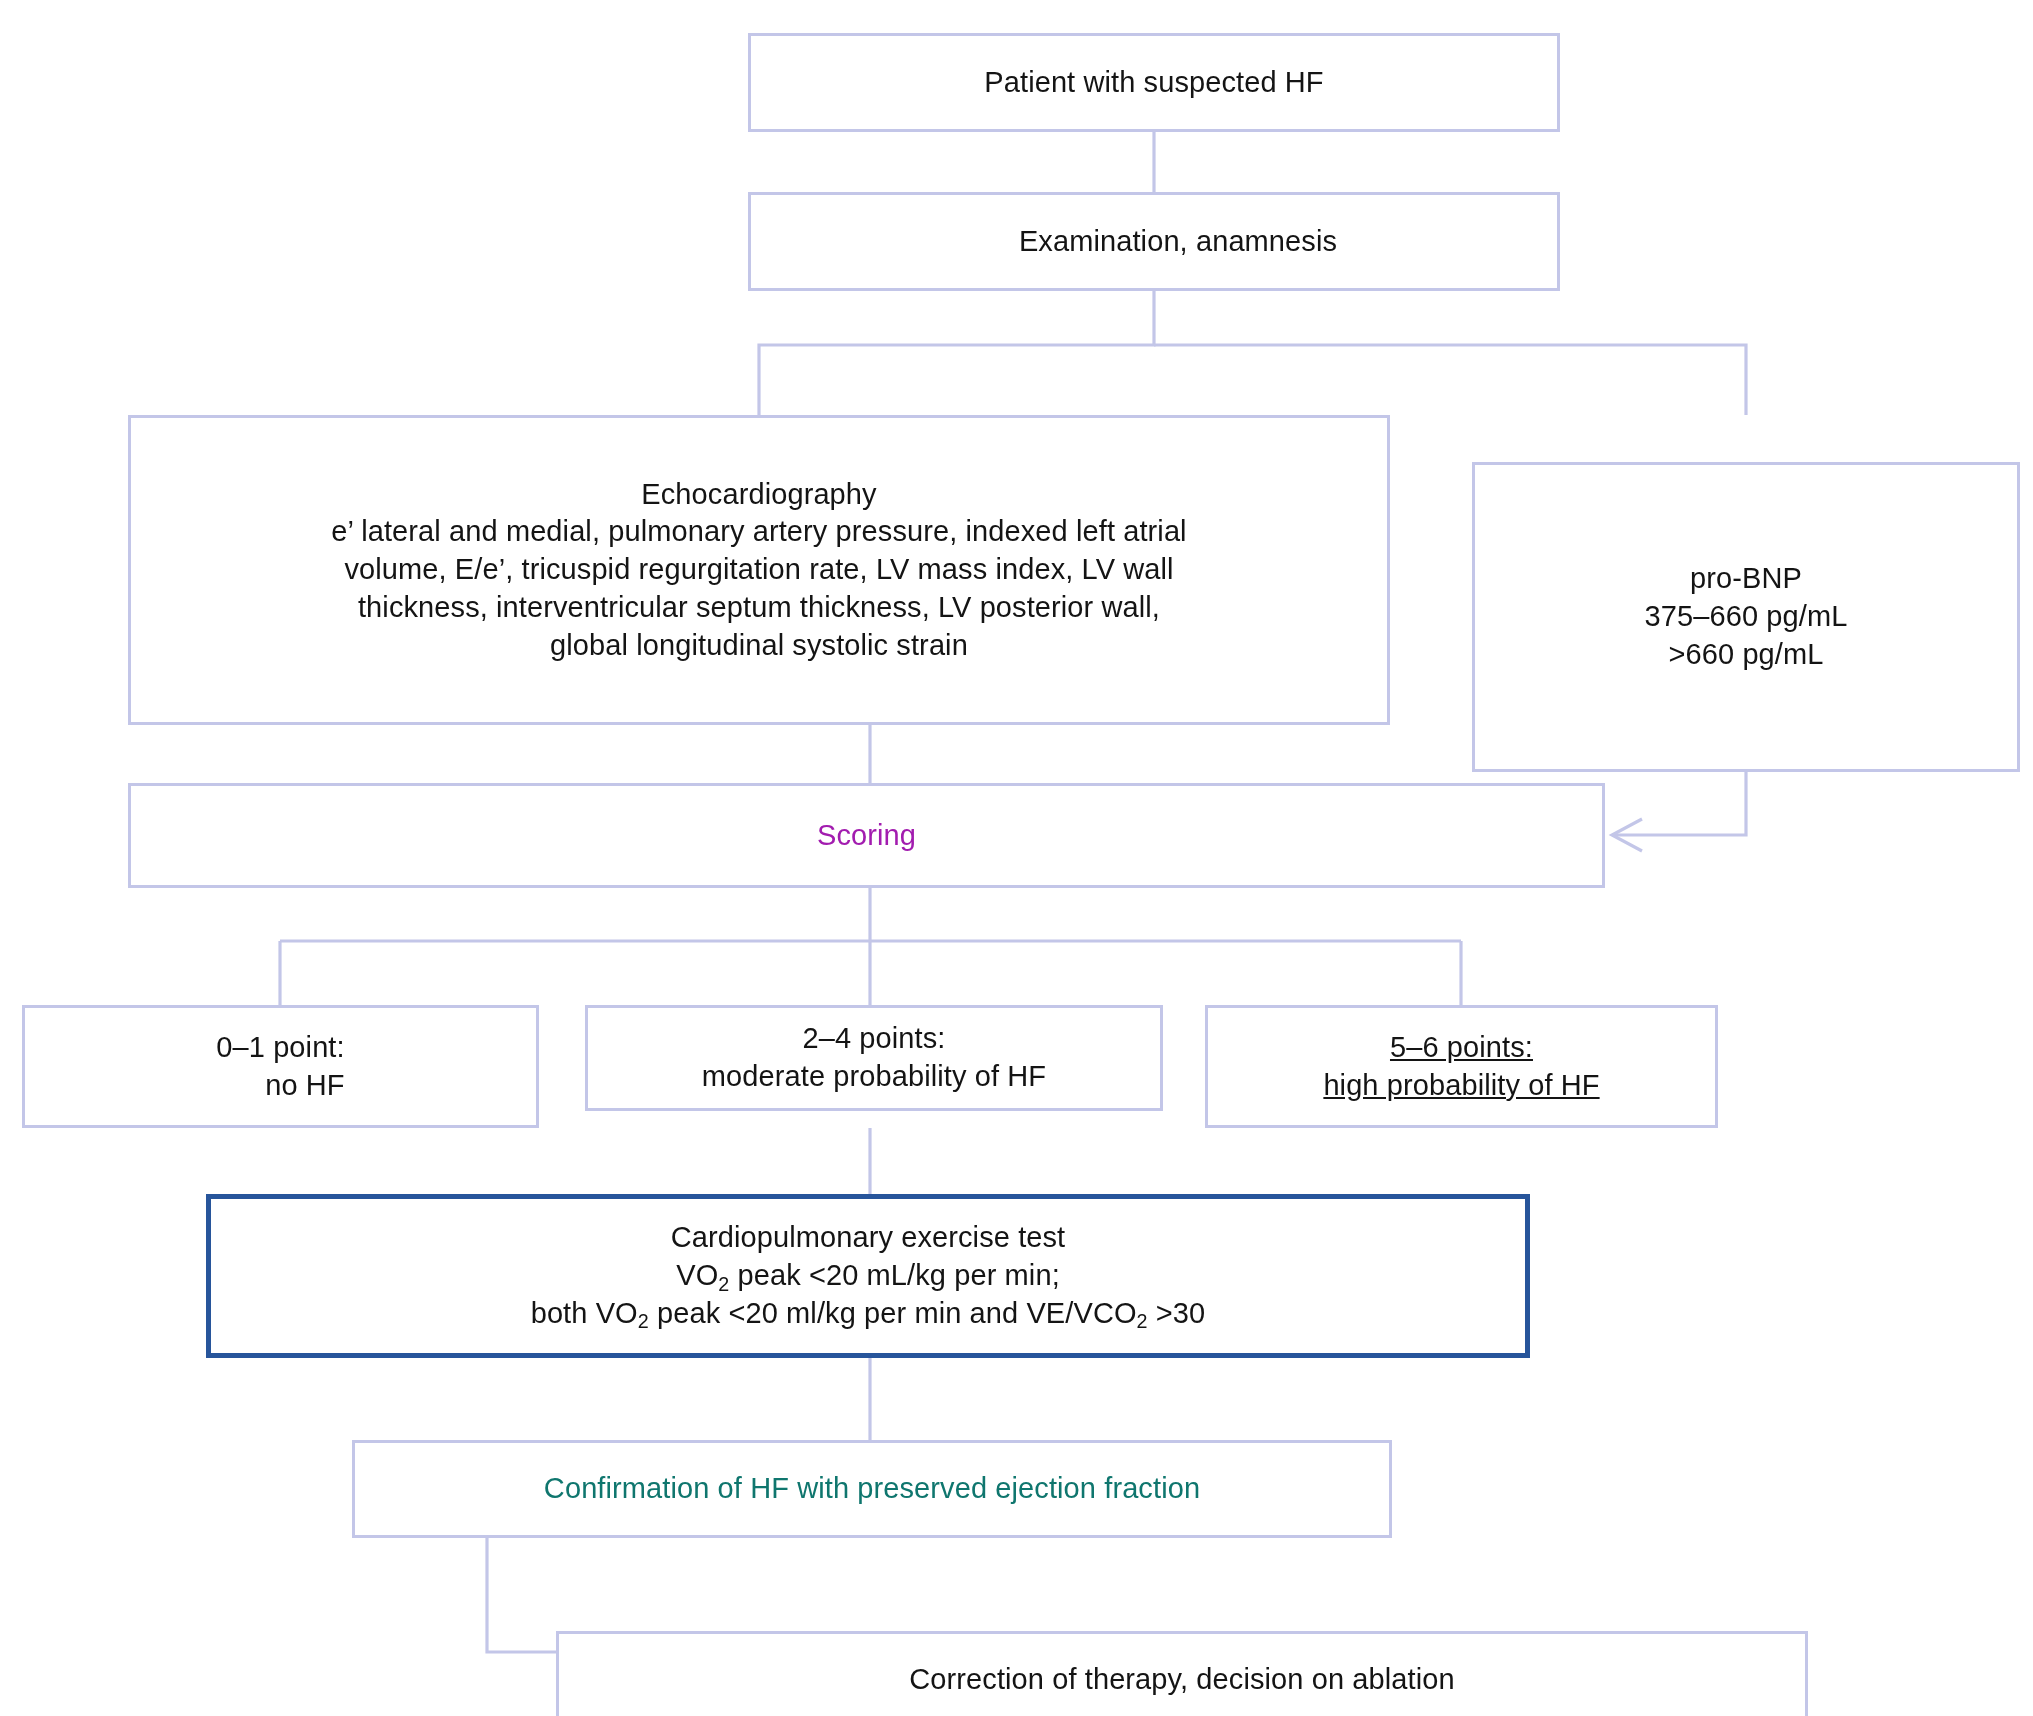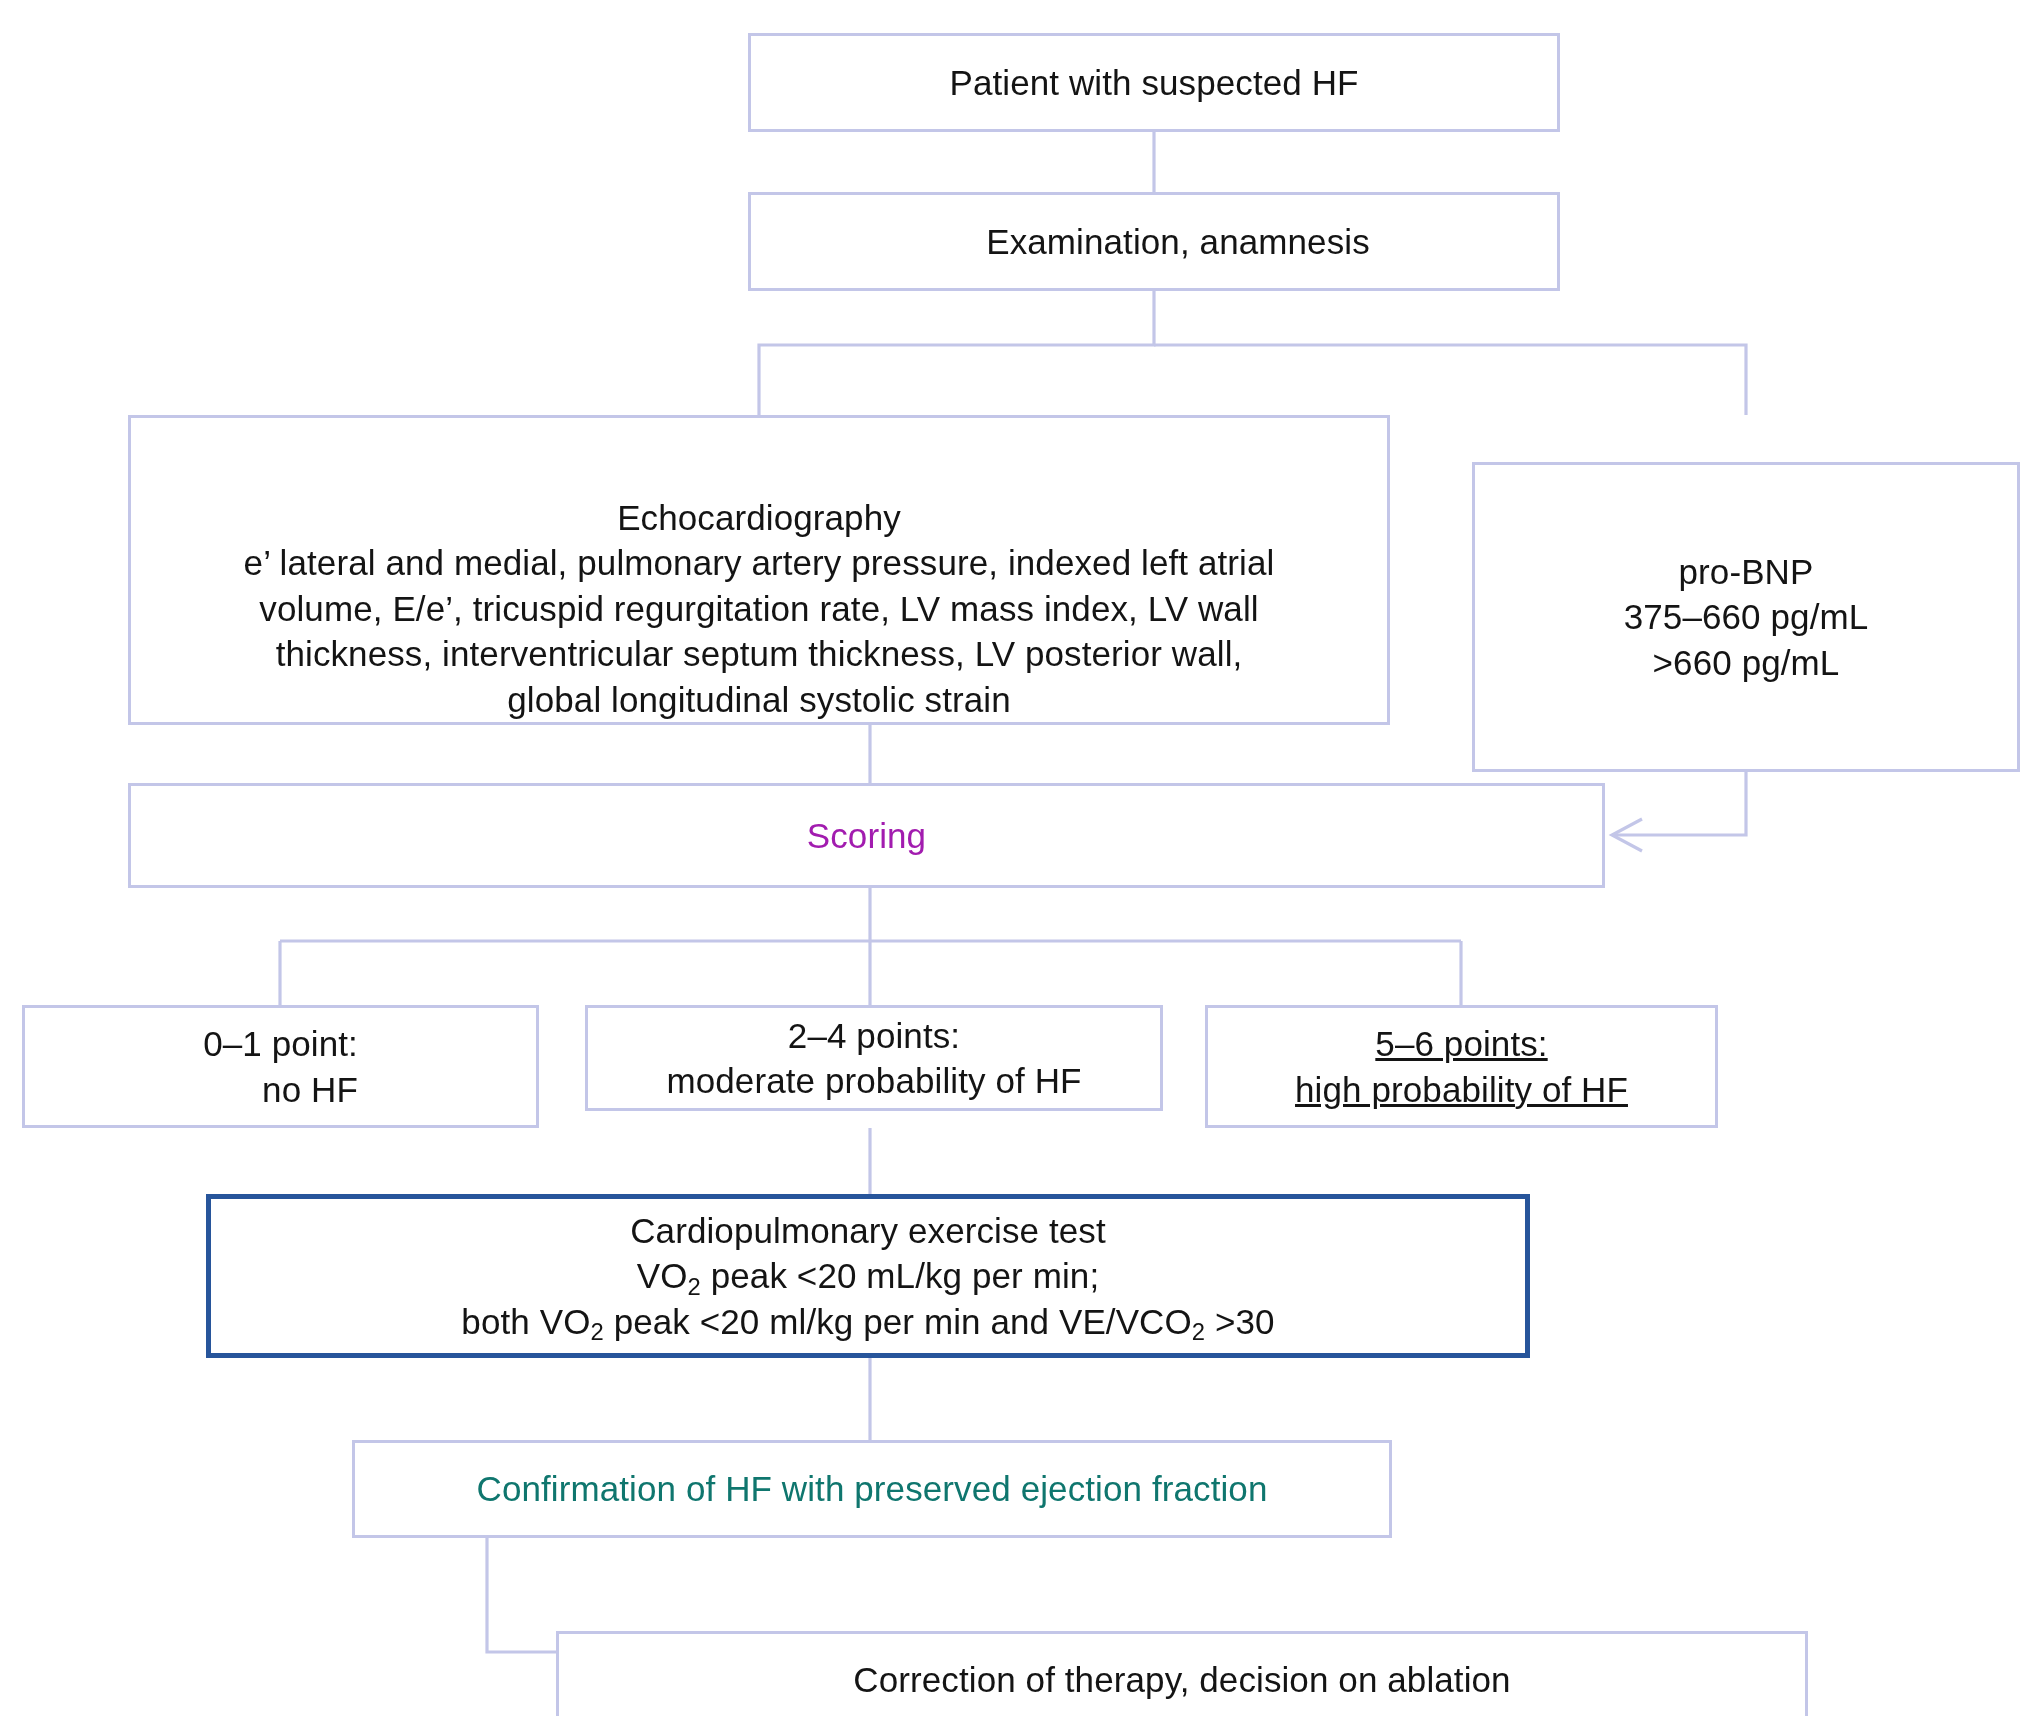--- a/index.html
+++ b/index.html
@@ -28,21 +28,21 @@
     display: flex;
     align-items: center;
     justify-content: center;
     text-align: center;
   }
   .node-box.highlight {
     border: 5px solid #27559b;
   }
   .node-text {
     color: #141414;
-    font-size: 35px;
+    font-size: 29px;
     line-height: 1.30;
     letter-spacing: 0.1px;
     padding: 0 12px;
     white-space: pre-line;
   }
   .node-text sub {
     font-size: 0.68em;
     vertical-align: baseline;
     position: relative;
     bottom: -0.28em;
@@ -101,21 +101,21 @@
         <polyline points="487,1538 487,1652 556,1652" fill="none" stroke="#c3c6e8" stroke-width="3.2" stroke-linecap="butt" stroke-linejoin="miter"></polyline>
       </g>
     </svg>
   <div id="node-layer">
       <div class="node-box" style="left: 748px; top: 33px; width: 812px; height: 99px; border-color: rgb(195, 198, 232);">
         <div class="node-text" style="color: rgb(20, 20, 20);">Patient with suspected HF</div>
       </div>
       <div class="node-box" style="left: 748px; top: 192px; width: 812px; height: 99px; border-color: rgb(195, 198, 232); padding-left: 48px;">
         <div class="node-text" style="color: rgb(20, 20, 20);">Examination, anamnesis</div>
       </div>
-      <div class="node-box" style="left: 128px; top: 415px; width: 1262px; height: 310px; border-color: rgb(195, 198, 232); align-items: flex-end;">
+      <div class="node-box" style="left: 128px; top: 415px; width: 1262px; height: 310px; border-color: rgb(195, 198, 232);">
         <div class="node-text" style="color: rgb(20, 20, 20);">Echocardiography<br>e’ lateral and medial, pulmonary artery pressure, indexed left atrial<br>volume, E/e’, tricuspid regurgitation rate, LV mass index, LV wall<br>thickness, interventricular septum thickness, LV posterior wall,<br>global longitudinal systolic strain</div>
       </div>
       <div class="node-box" style="left: 1472px; top: 415px; width: 548px; height: 310px; border-color: rgb(195, 198, 232); margin-top: 47px;">
         <div class="node-text" style="color: rgb(20, 20, 20);">pro-BNP<br>375–660 pg/mL<br>&gt;660 pg/mL</div>
       </div>
       <div class="node-box" style="left: 128px; top: 783px; width: 1477px; height: 105px; border-color: rgb(195, 198, 232);">
         <div class="node-text" style="color: #a21caf;">Scoring</div>
       </div>
       <div class="node-box" style="left: 22px; top: 1005px; width: 517px; height: 123px; border-color: rgb(195, 198, 232);">
         <div class="node-text" style="color: rgb(20, 20, 20); text-align: right;">0–1 point:<br>no HF</div>

